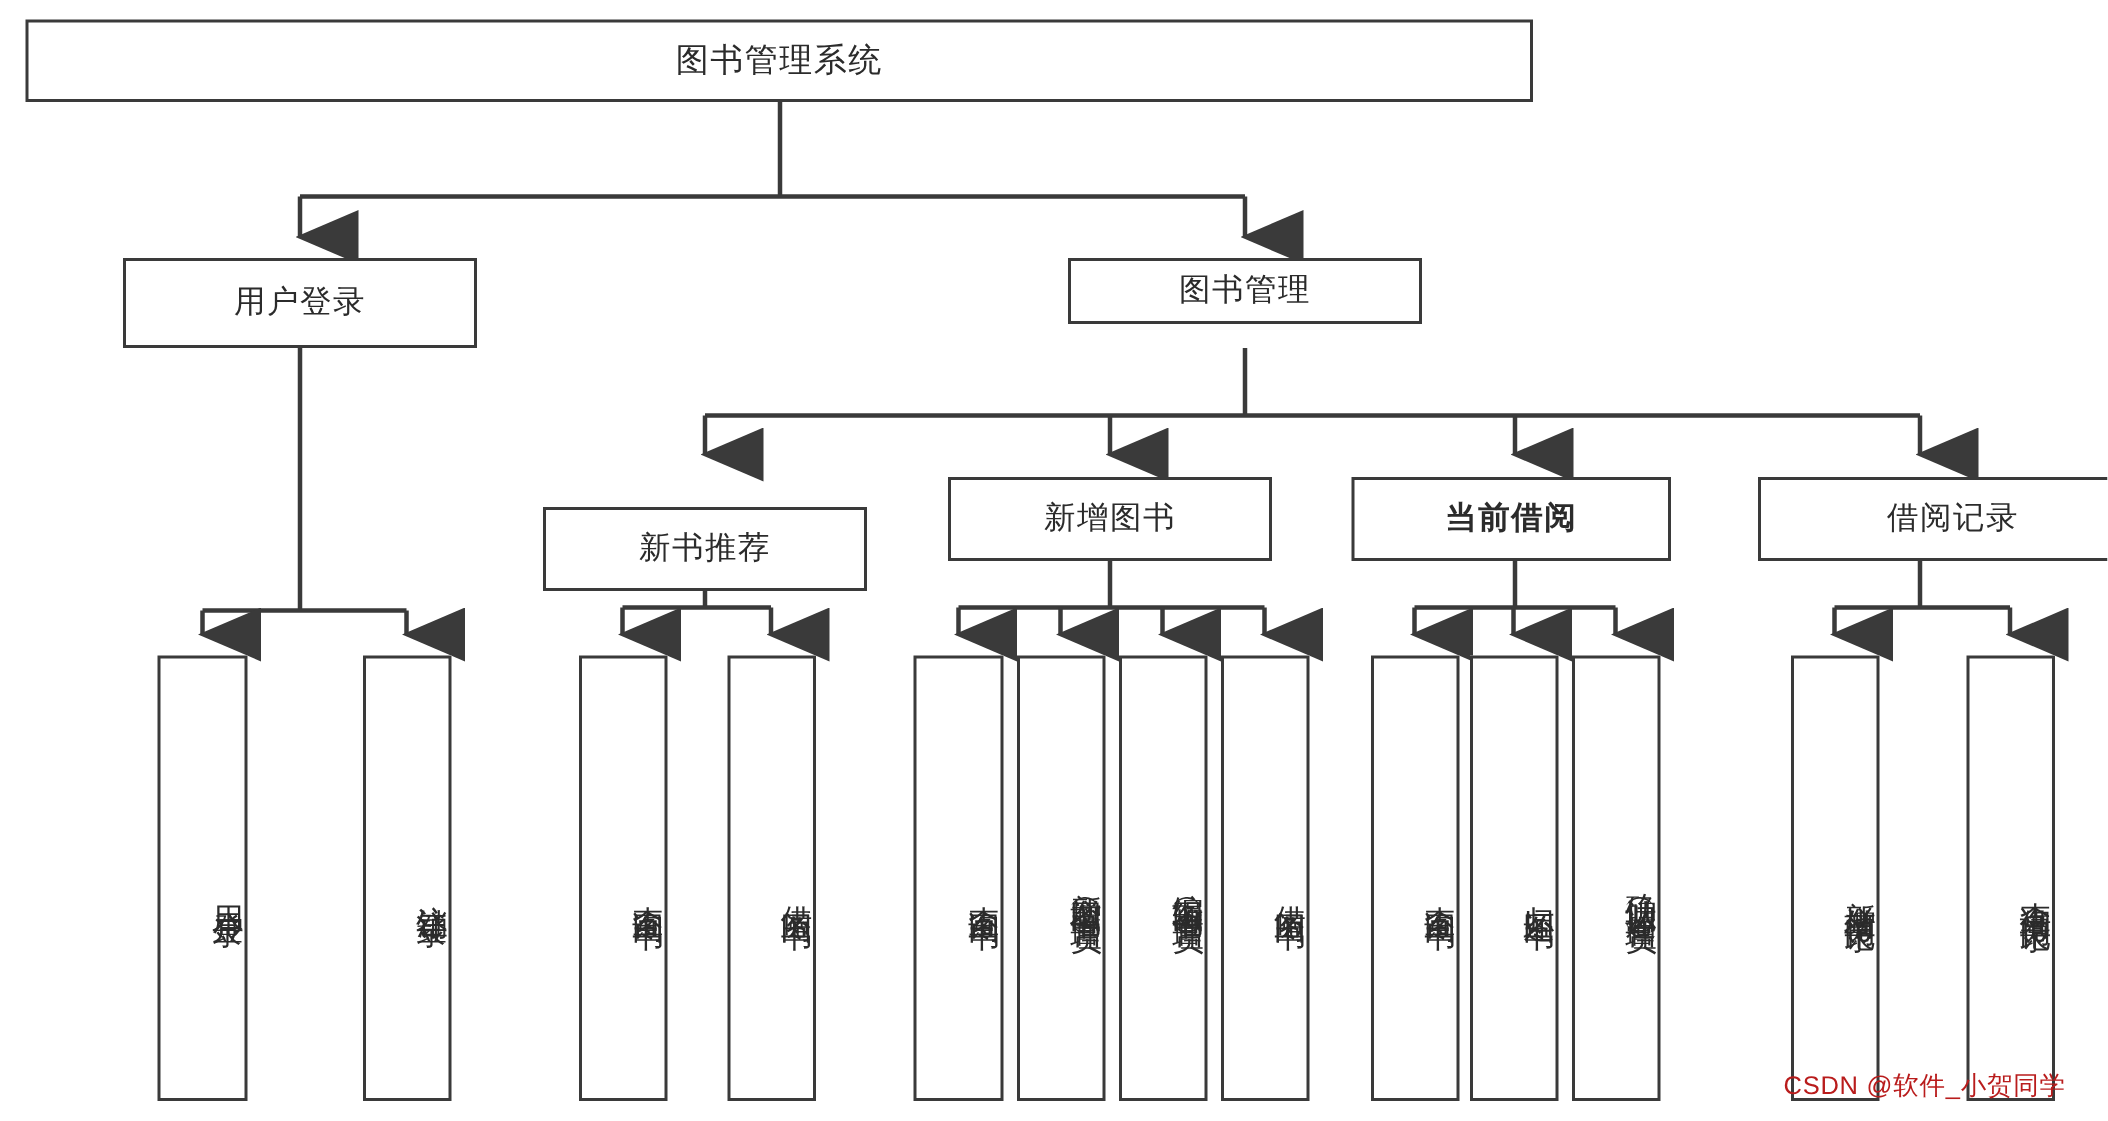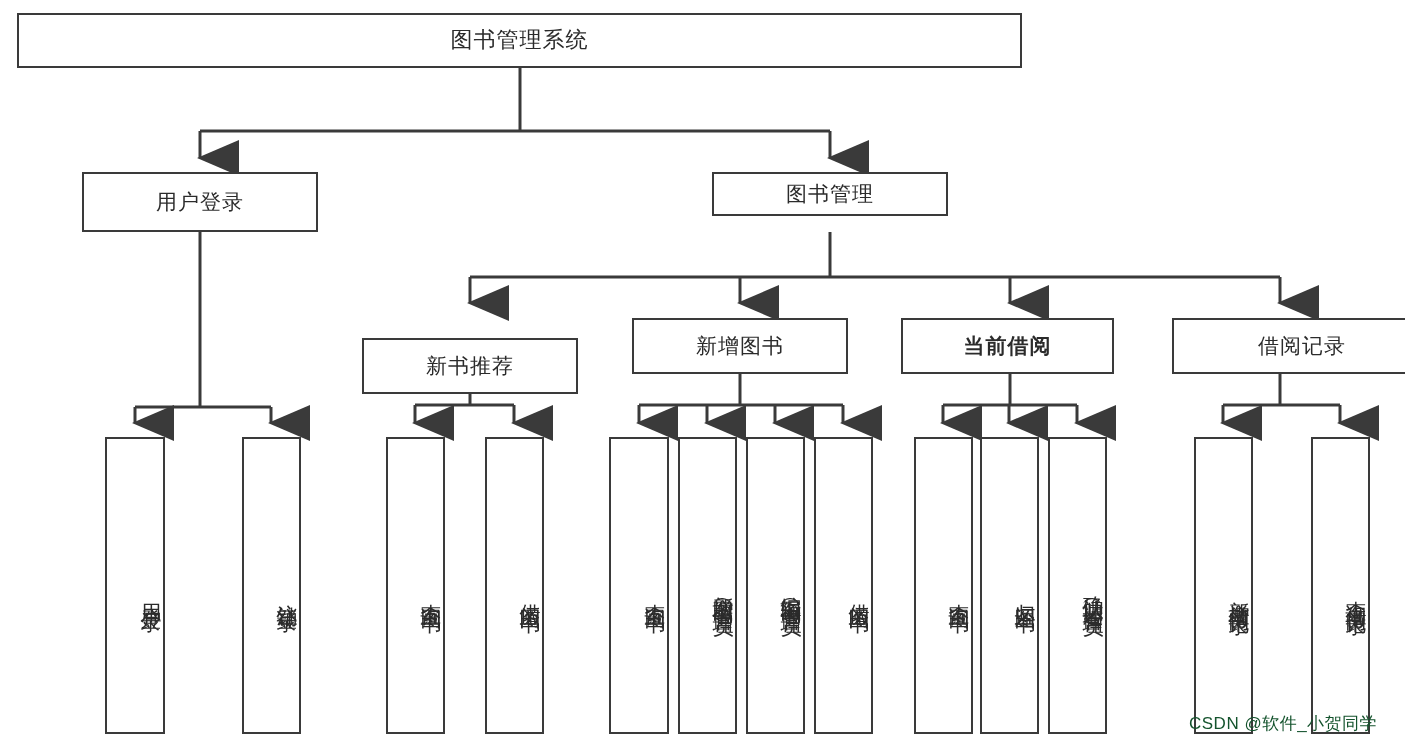--- a/index.html
+++ b/index.html
@@ -59,21 +59,21 @@
     writing-mode: vertical-rl;
     text-orientation: upright;
     white-space: normal;
     text-align: left;
   }
   .watermark {
     position: absolute;
     left: 1189px;
     top: 712px;
     font-size: 17px;
-    color: #14532d;
+    color: #b91c1c;
     letter-spacing: 0.5px;
     white-space: nowrap;
   }
 </style>
 </head>
 <body>
 
 <div id="canvas">
 
   <svg id="wires" viewBox="0 0 1405 747" width="1405" height="747">

